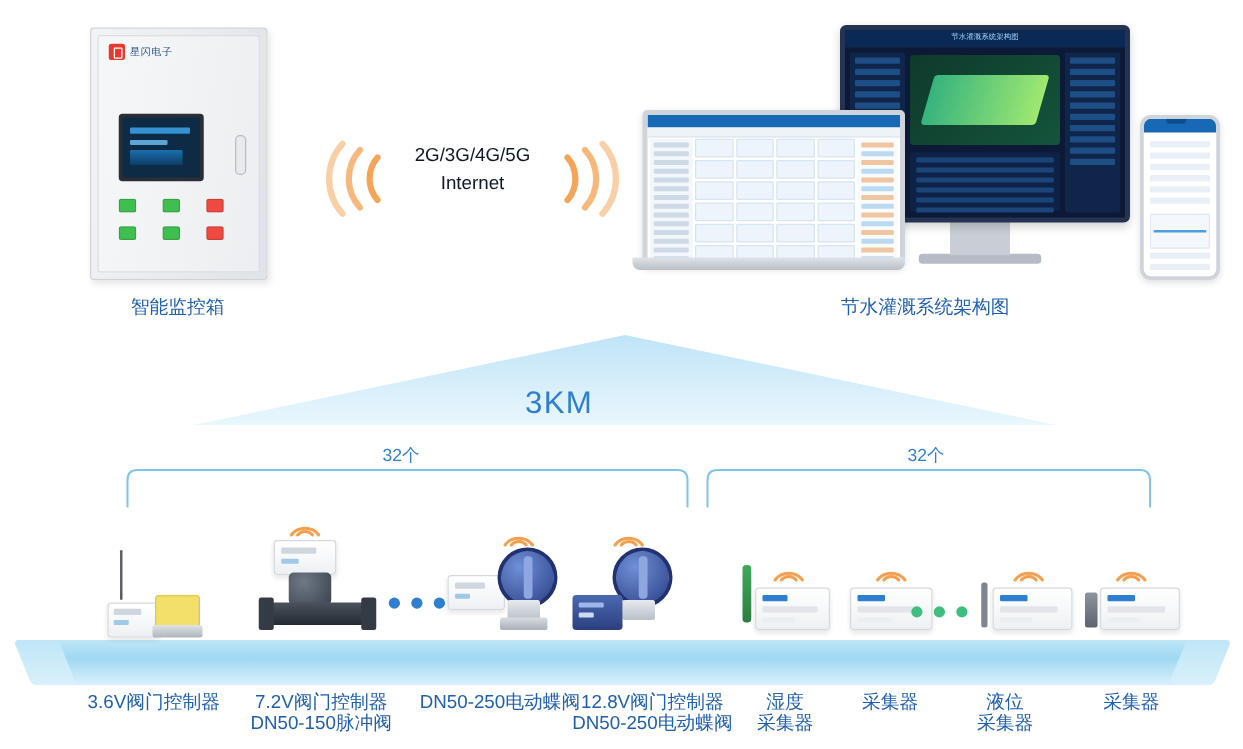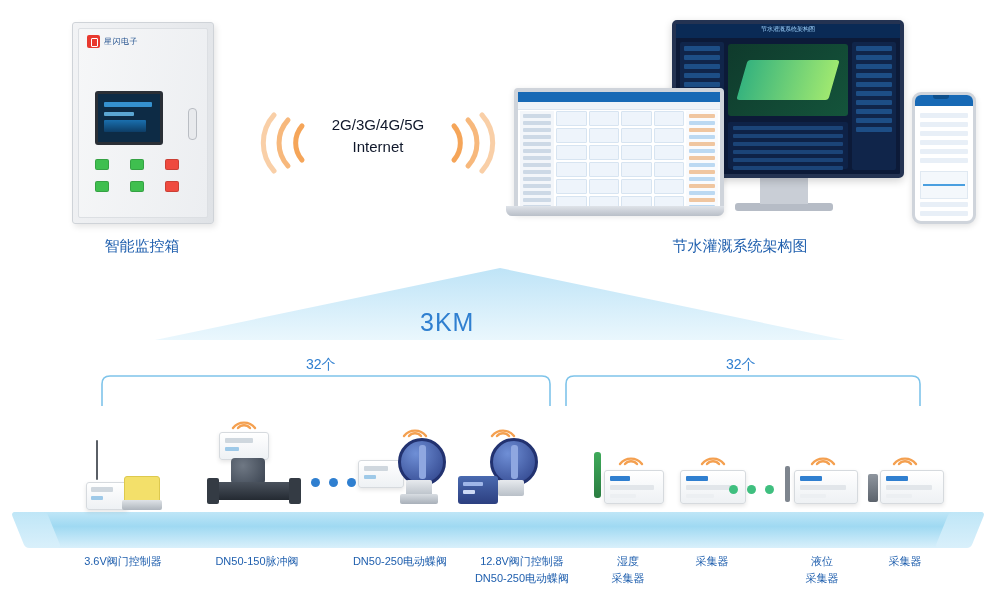--- a/index.html
+++ b/index.html
@@ -108,21 +108,21 @@
   
   .ground{position:absolute;left:34px;top:512px;width:928px;height:36px;
     background:linear-gradient(180deg,#bfe6f7 0%,#9fd9f2 40%,#d9f0fb 100%);
     border-radius:4px/6px;}
   .ground:before{content:"";position:absolute;left:-16px;top:0;width:36px;height:36px;
     background:linear-gradient(180deg,#bfe6f7,#d9f0fb);transform:skewX(22deg);border-radius:4px;}
   .ground:after{content:"";position:absolute;right:-16px;top:0;width:36px;height:36px;
     background:linear-gradient(180deg,#bfe6f7,#d9f0fb);transform:skewX(-22deg);border-radius:4px;}
 
   
-  .dev-label{position:absolute;text-align:center;color:#1f5fae;font-size:11px;line-height:17px;width:150px;}
+  .dev-label{position:absolute;text-align:center;color:#1f5fae;font-size:15px;line-height:17px;width:150px;}
 
   
   .dev{position:absolute;}
   .box-white{background:linear-gradient(180deg,#ffffff,#eef1f4);border:1px solid #d6dade;border-radius:3px;
     box-shadow:0 2px 4px rgba(0,0,0,.10);}
   .antenna{position:absolute;width:2px;background:#5a5f66;border-radius:1px;}
   .dots{position:absolute;display:flex;gap:9px;}
   .dots b{width:9px;height:9px;border-radius:50%;background:#2f7fd0;display:block;}
 
   .valve-body{background:radial-gradient(circle at 35% 30%,#6f7884,#3a4350);border-radius:4px;}
@@ -461,37 +461,38 @@
       <div style="position:absolute;left:5px;top:5px;width:22px;height:5px;background:#2f7fd0;border-radius:1px;"></div>
       <div style="position:absolute;left:5px;top:14px;width:46px;height:5px;background:#e2e6ea;border-radius:1px;"></div>
       <div style="position:absolute;left:5px;top:23px;width:26px;height:4px;background:#eceff2;border-radius:1px;"></div>
     </div>
   </div>
 
   <div class="dev-label" style="left:48px;top:553px;">
     <div>3.6V阀门控制器</div>
   </div>
   <div class="dev-label" style="left:182px;top:553px;">
+    <div>7.2V阀门控制器</div>
     <div>DN50-150脉冲阀</div>
   </div>
   <div class="dev-label" style="left:325px;top:553px;">
     <div>DN50-250电动蝶阀</div>
   </div>
   <div class="dev-label" style="left:447px;top:553px;">
     <div>12.8V阀门控制器</div>
     <div>DN50-250电动蝶阀</div>
   </div>
   <div class="dev-label" style="left:553px;top:553px;">
     <div>湿度</div>
     <div>采集器</div>
   </div>
   <div class="dev-label" style="left:637px;top:553px;">
     <div>采集器</div>
   </div>
-  <div class="dev-label" style="left:747px;top:553px;">
+  <div class="dev-label" style="left:729px;top:553px;">
     <div>液位</div>
     <div>采集器</div>
   </div>
   <div class="dev-label" style="left:830px;top:553px;">
     <div>采集器</div>
   </div>
 
 </div>
 
 </body></html>

